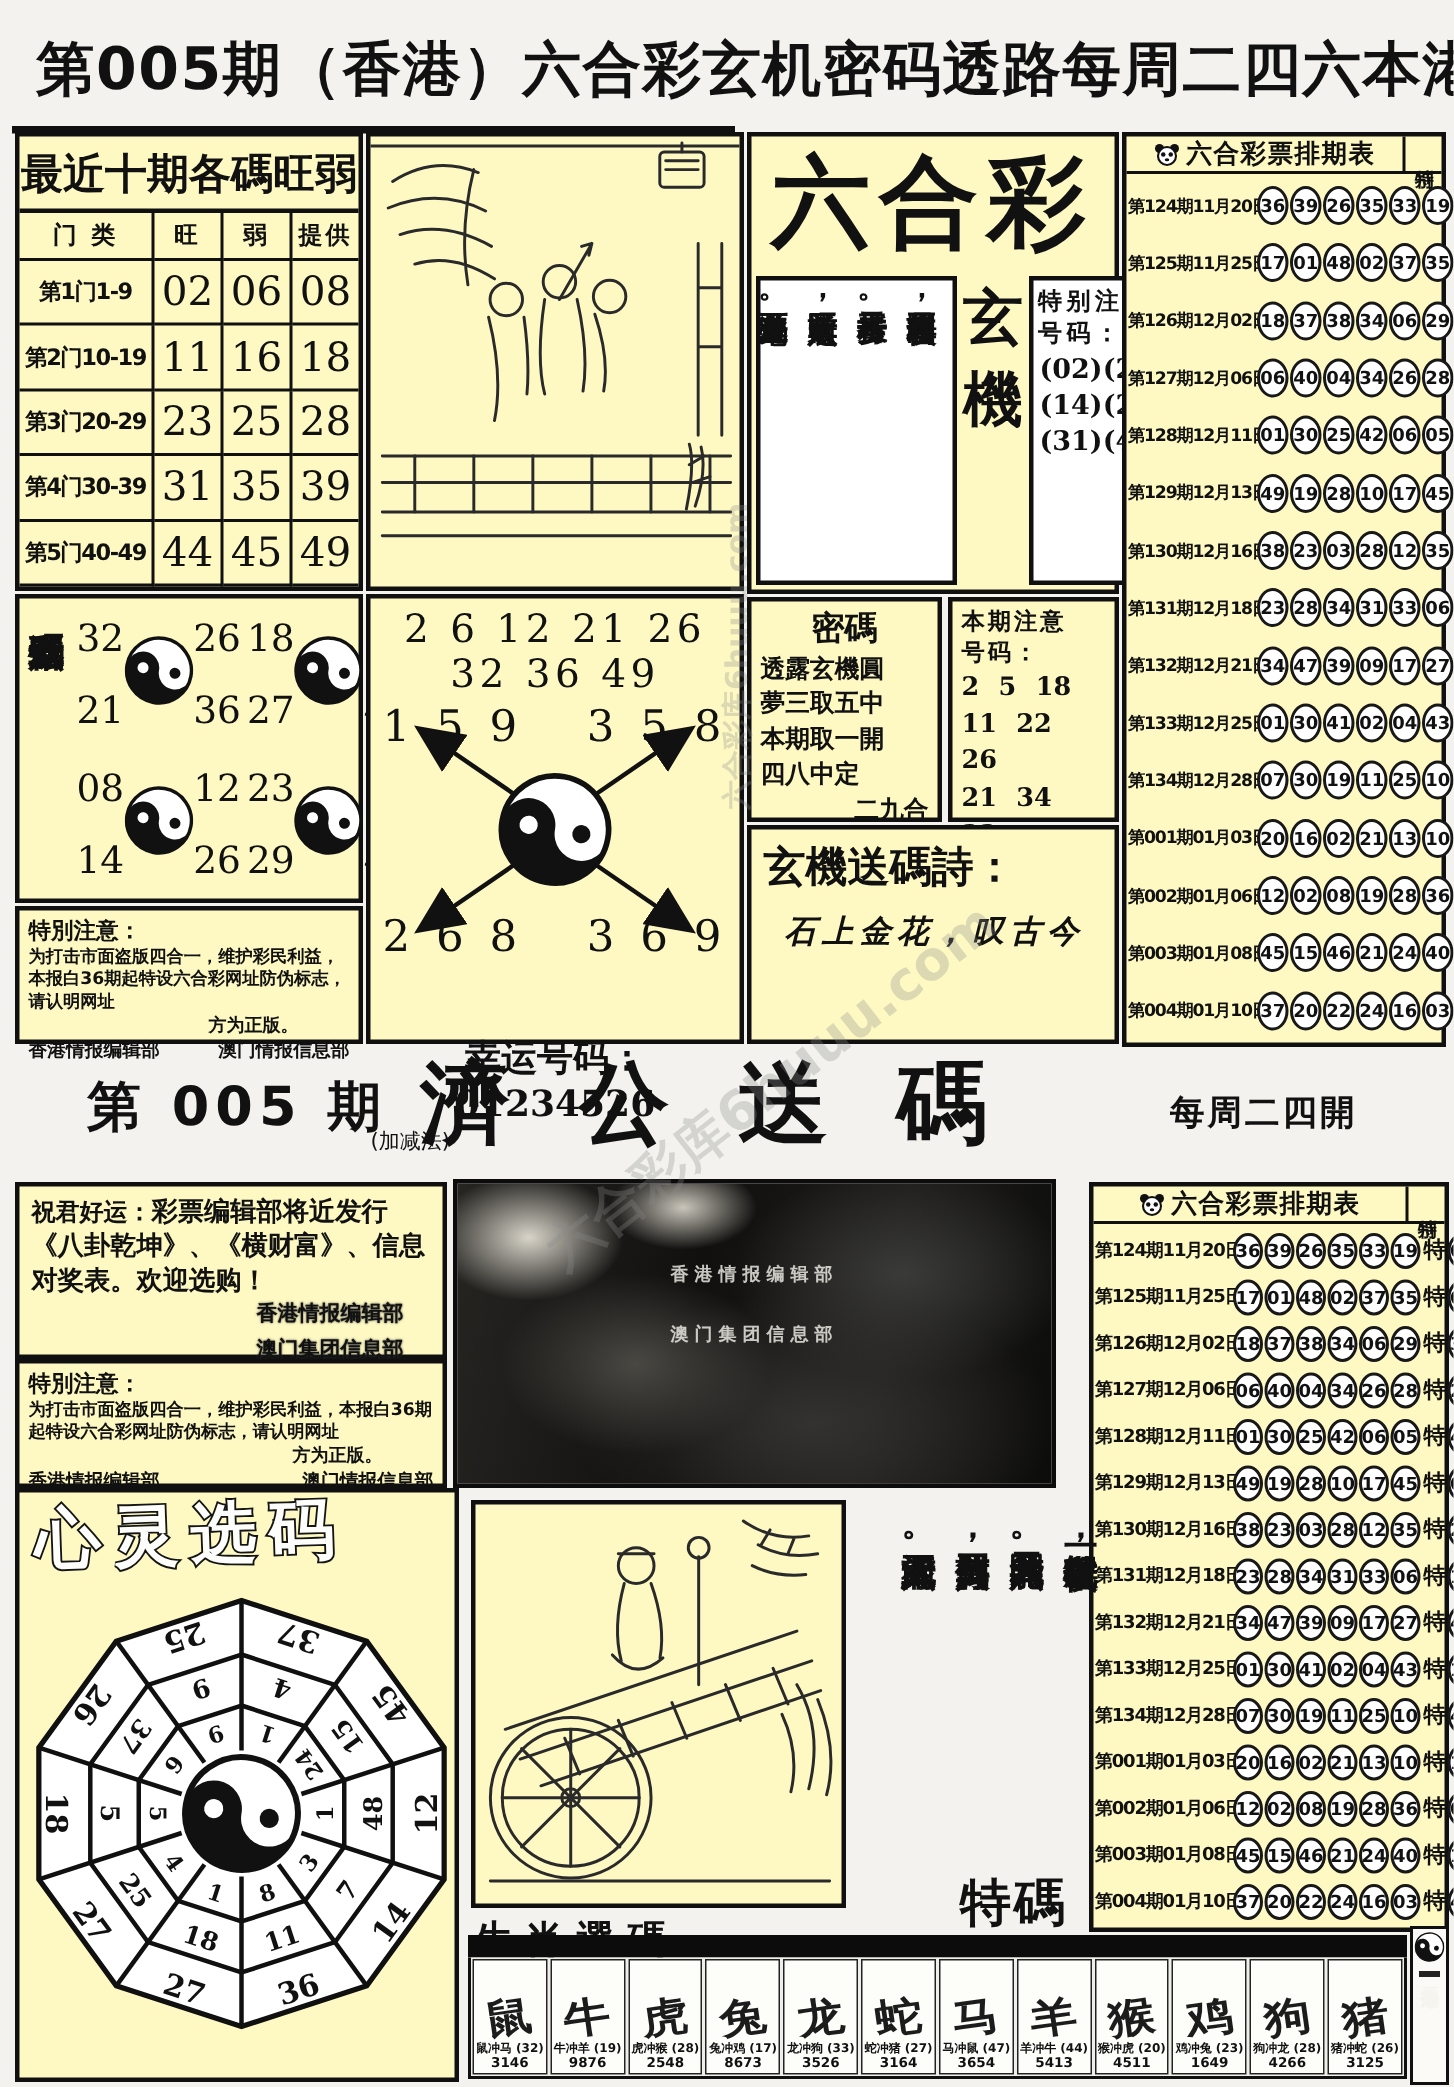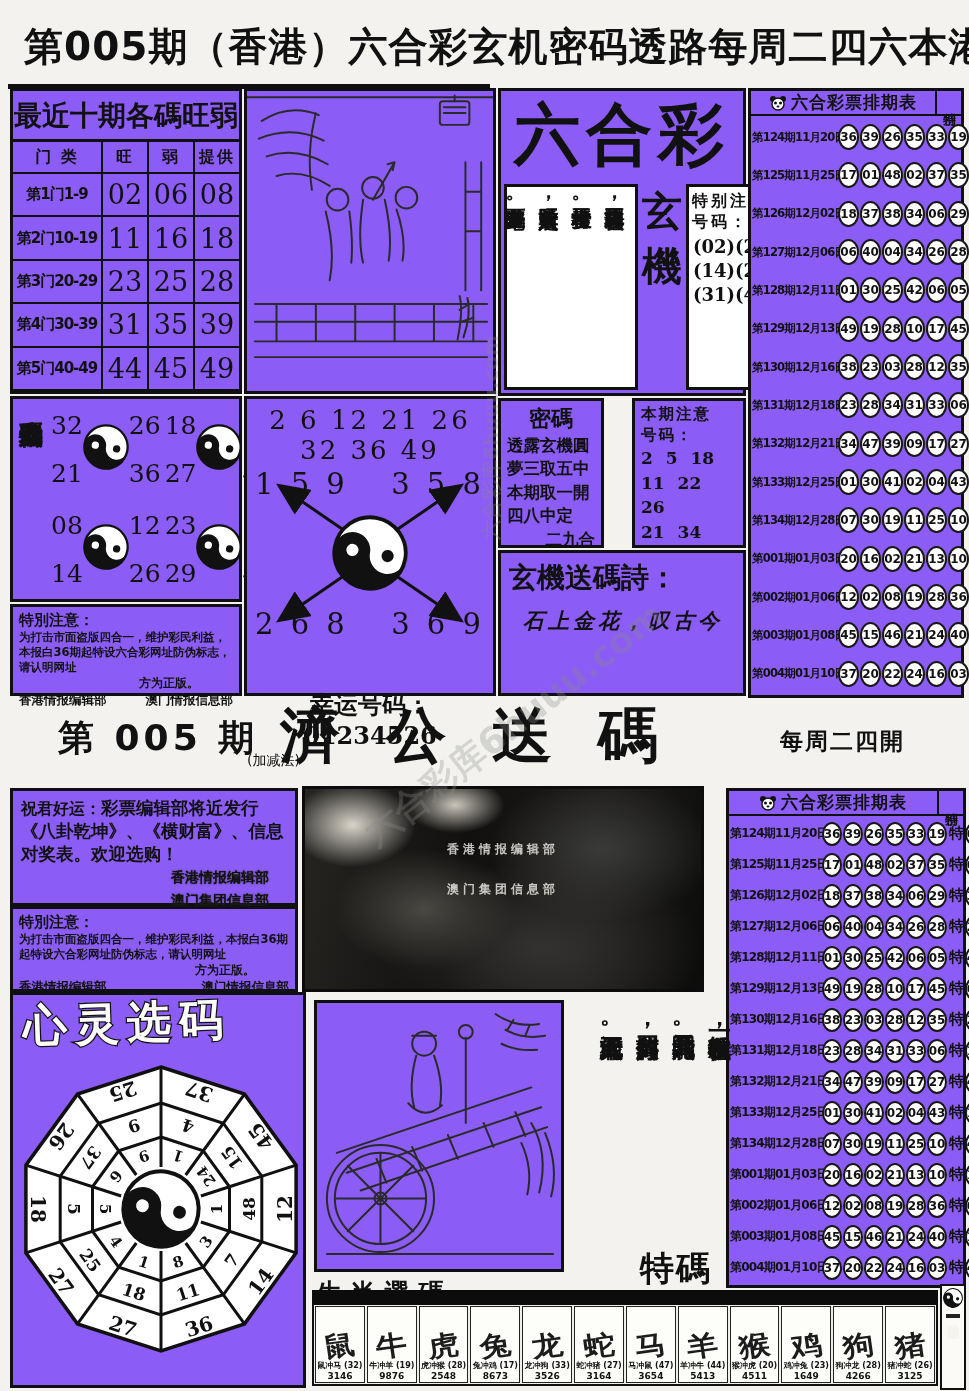--- a/index.html
+++ b/index.html
@@ -5,21 +5,21 @@
   * { box-sizing: border-box; margin: 0; padding: 0; }
   html,body { width: 969px; height: 1391px; }
   body {
     position: relative;
     background: #f3f2ee;
     font-family: "DejaVu Sans", "Liberation Sans", sans-serif;
     color: #111;
     overflow: hidden;
   }
   .abs { position: absolute; }
-  .box { position: absolute; border: 3px solid #101010; background: #8b5cf6; }
+  .box { position: absolute; border: 3px solid #101010; background: #fef9c3; }
 
   
   #hdr { left: 24px; top: 14px; width: 934px; height: 66px; font-size: 39px; font-weight: 900;
          letter-spacing: 1px; white-space: nowrap; line-height: 66px; }
   #hdr-line { left: 8px; top: 84px; width: 482px; height: 5px; background: #101010; }
 
   
   #hotcold { left: 10px; top: 88px; width: 232px; height: 306px; display: flex; flex-direction: column; }
   .hc-title { font-size: 28px; font-weight: 900; text-align: center; padding: 6px 0 4px;
               border-bottom: 3px solid #101010; font-family: "DejaVu Serif", serif; }
@@ -71,21 +71,21 @@
                  font-size: 20px; font-weight: 700; font-family: "DejaVu Serif", serif;
                  line-height: 33px; padding: 6px 4px; background: #fff; }
   #mystic-right { flex: 1; display: flex; flex-direction: row; justify-content: flex-end; }
   #mystic-sub { text-align: center; font-size: 40px; font-weight: 900; letter-spacing: 4px; height: 52px; }
   #specialbox { flex: 1; border: 3px solid #101010; padding: 4px 3px; background: #fff; }
   .sp-title { font-size: 16px; font-weight: 900; letter-spacing: 3px; }
   .sp-row { display: flex; justify-content: space-between; font-size: 18px; font-weight: 700;
             font-family: "DejaVu Serif", serif; padding: 3px 1px 0; }
 
   
-  #secret { left: 498px; top: 398px; width: 106px; height: 150px; padding: 3px 6px; }
+  #secret { left: 498px; top: 398px; width: 130px; height: 150px; padding: 3px 6px; }
   #secret-title { text-align: center; font-size: 22px; font-weight: 900; font-family: "DejaVu Serif", serif; }
   .sc-line { font-size: 16.5px; font-weight: 800; line-height: 1.42; }
   .sc-line:last-child { padding-left: 30px; text-align: right; }
   #focus { left: 632px; top: 398px; width: 114px; height: 150px; padding: 3px 6px; }
   .fc-title { font-size: 15.5px; font-weight: 900; letter-spacing: 2px; }
   .fc-row { font-size: 17px; font-weight: 700; font-family: "DejaVu Serif", serif; word-spacing: 7px; line-height: 1.45; }
   #codepoem { left: 498px; top: 550px; width: 248px; height: 146px; padding: 6px 8px; }
   #cp-title { font-size: 28px; font-weight: 900; }
   .cpoem-line { font-size: 21px; font-weight: 700; font-style: italic; letter-spacing: 4px;
                 font-family: "DejaVu Serif", serif; margin: 10px 0 0 14px; }

